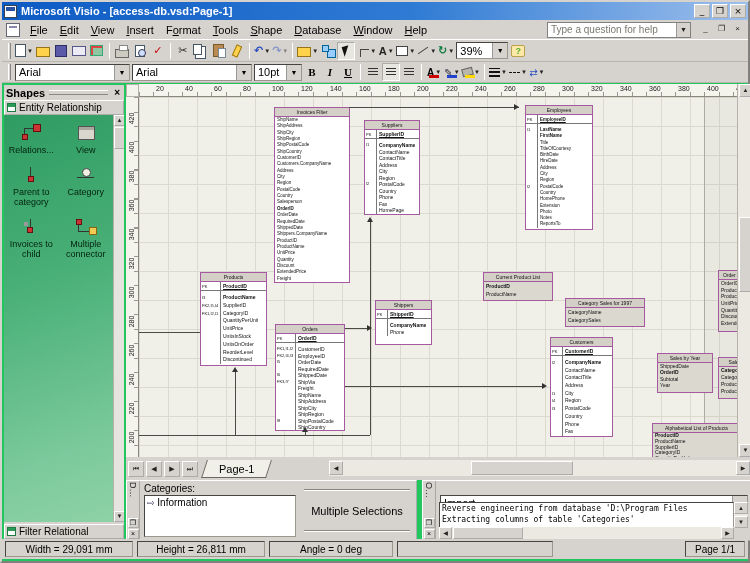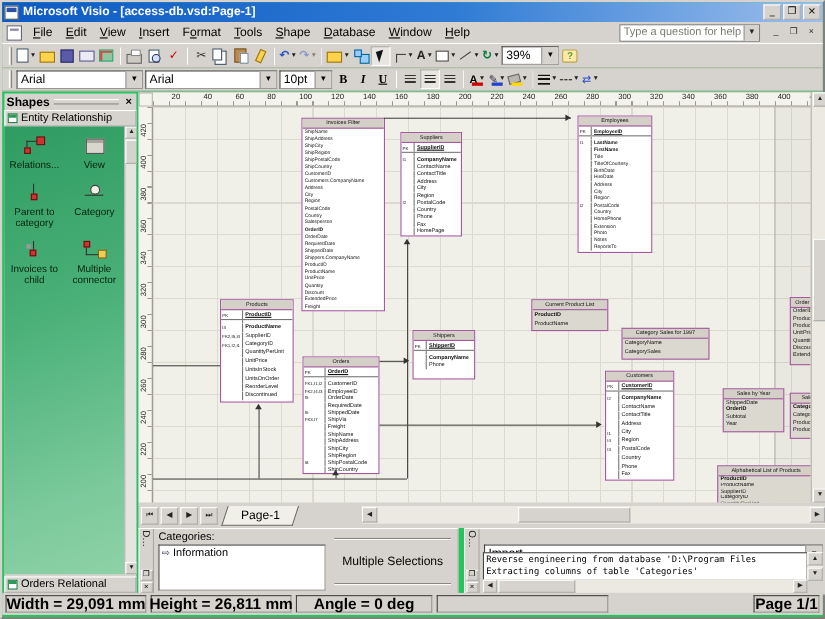--- a/index.html
+++ b/index.html
@@ -18,21 +18,21 @@
   .wbtn { width:16px; height:14px; background:#d6d3ce; border:1px outset #fff; font-size:9px; line-height:12px;
     text-align:center; color:#000; font-family:"DejaVu Sans",sans-serif; }
 
   
   #menubar { position:absolute; left:0; top:18px; width:100%; height:20px; background:#d6d3ce;
     border-bottom:1px solid #fff; display:flex; align-items:center; padding-left:2px; }
   .docicon { width:14px; height:14px; background:#fff; border:1px solid #667; margin:0 4px 0 2px; position:relative;}
   .docicon::before{content:""; position:absolute; left:2px; top:2px; right:2px; height:2px; background:#88a;}
   .menu-item { padding:2px 6px; white-space:nowrap; }
   .menu-item .u { text-decoration:underline; }
-  #qbox { margin-left:auto; margin-right:8px; width:128px; height:16px; background:#fff; border:1px solid #808080;
+  #qbox { margin-left:auto; margin-right:8px; width:144px; height:16px; background:#fff; border:1px solid #808080;
     color:#7a786f; font-size:10px; line-height:14px; padding-left:3px; display:flex;justify-content:center; }
   #qbox .dd { margin-left:auto; width:14px; background:#d6d3ce; border-left:1px solid #999; text-align:center; font-size:7px; line-height:14px; color:#222;}
   .childbtns { display:flex; gap:3px; margin-right:4px; }
   .cbtn { width:13px; height:12px; font-size:8px; line-height:10px; text-align:center; color:#222; }
 
   
   .toolbar { position:absolute; left:0; width:100%; background:#d6d3ce; border-bottom:1px solid #b8b5ae;
     display:flex; align-items:center; padding-left:3px; }
   #toolbar1 { top:38px; height:22px; }
   #toolbar2 { top:60px; height:21px; }
@@ -183,21 +183,21 @@
     box-shadow:0 1px 0 #fff inset, 0 -1px 0 #8a877f inset; display:flex; align-items:center; justify-content:center; font-size:11px; }
   #output-content { flex:1; position:relative; padding:2px 3px; }
   #import-combo { height:16px;margin-top:12px; }
   #output-text { position:absolute; left:3px; right:17px; top:21px; height:26px; background:#fff; border:1px inset #9a978f;
     font-family:"DejaVu Sans Mono","Liberation Mono",monospace; font-size:8px; line-height:11px; white-space:nowrap; overflow:hidden; padding-left:2px; }
   #output-vsc { position:absolute; right:3px; top:21px; width:14px; height:26px; background:#ece9e2; }
   #output-hsc { position:absolute; left:3px; right:17px; bottom:1px; height:12px; background:#ece9e2; }
 
   
   #statusbar { position:absolute; left:0; bottom:2px; width:100%; height:20px; background:#d6d3ce; display:flex; align-items:center; padding:0 3px; gap:4px; }
-  .spanel { height:16px; border:1px inset #9a978f; display:flex; align-items:center; justify-content:center; font-size:14px; white-space:nowrap;font-weight:bold; }
+  .spanel { height:16px; border:1px inset #9a978f; display:flex; align-items:center; justify-content:center; font-size:10px; white-space:nowrap; }
 </style>
 </head>
 <body>
 
 <div id="app">
 
   <div id="titlebar">
     <div class="appicon"></div>
     <div class="ttl">Microsoft Visio - [access-db.vsd:Page-1]</div>
     <div class="winbtns">
@@ -409,21 +409,21 @@
           </div>
         </div>
       <div id="stencil-scroll">
         <div class="sbtn" style="top:0">▲</div>
         <div class="sc-thumb" style="left:0;top:12px;width:11px;height:22px"></div>
         <div class="sbtn" style="bottom:0">▼</div>
       </div>
     </div>
     <div id="object-relational-bar" class="stencil-bar">
       <span class="sgrid"></span>
-      <span>Orders Relational</span>
+      <span>Filter Relational</span>
     </div>
   </div>
 
   <div id="canvas-area">
     <div id="ruler-corner"></div>
     <div id="hruler">
         <span class="hlab" style="left: 17px;">20</span>
         <span class="hlab" style="left: 46px;">40</span>
         <span class="hlab" style="left: 75px;">60</span>
         <span class="hlab" style="left: 104px;">80</span>

